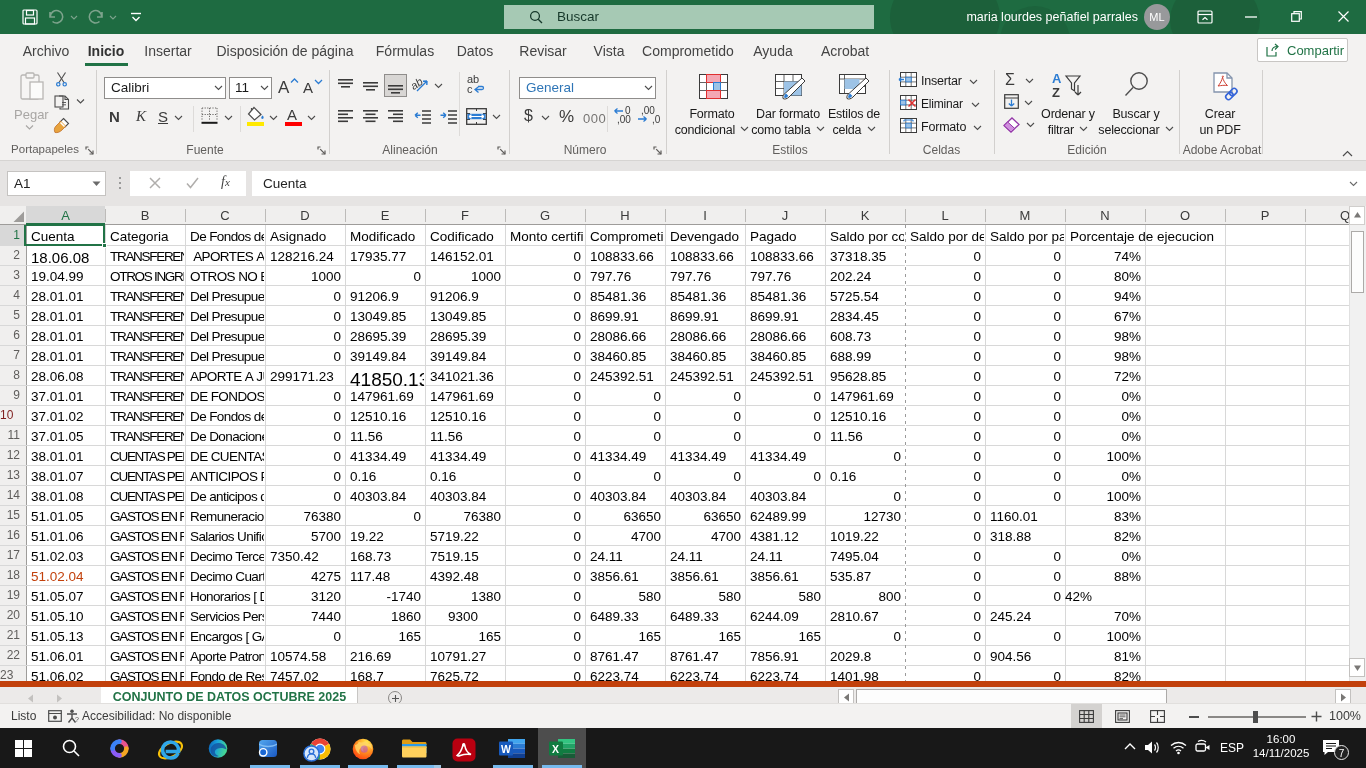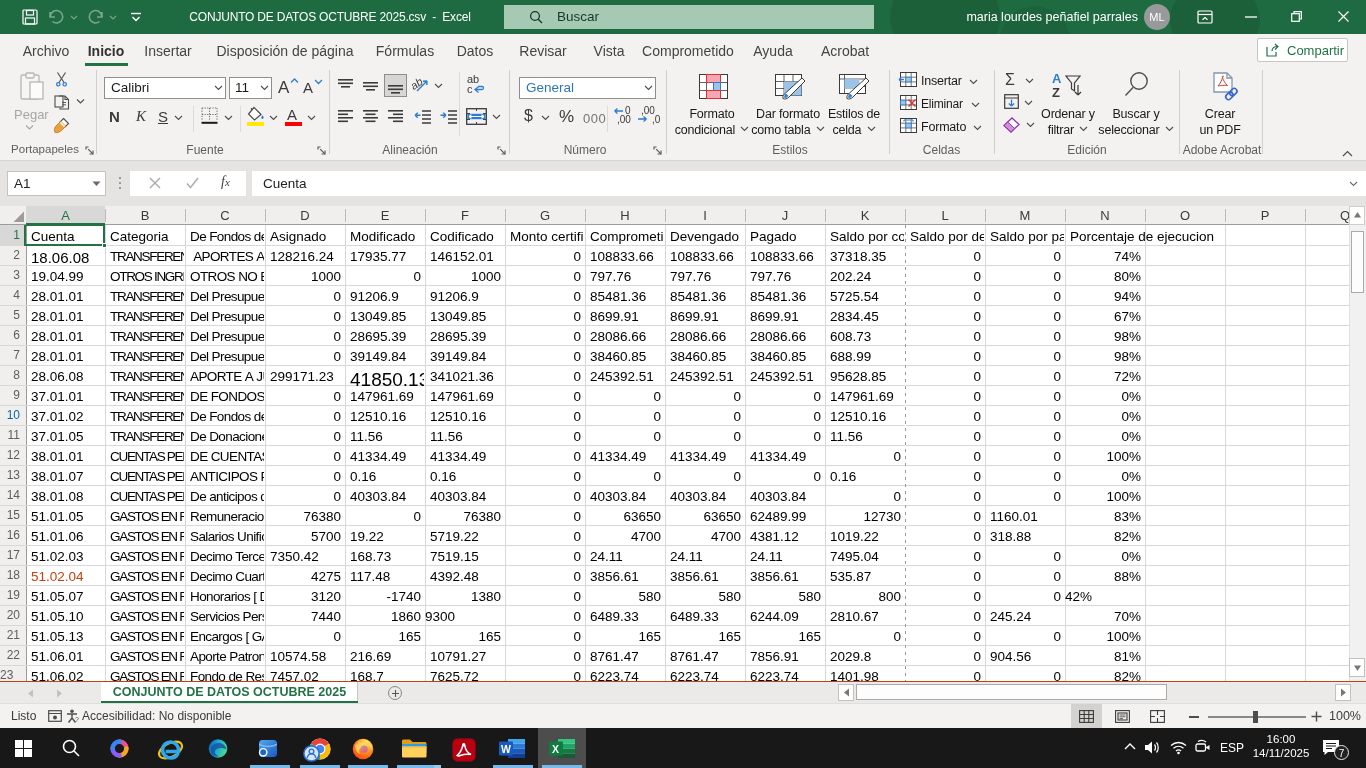--- a/index.html
+++ b/index.html
@@ -32,21 +32,20 @@
 <svg class="ab" style="left:87px;top:10px" width="17" height="14" viewBox="0 0 17 14">
       <path d="M15 2 L15 7 L10 7 M14.7 6.5 A6.2 6.2 0 1 0 12.5 11.5" fill="none" stroke="#7da38c" stroke-width="1.6"></path>
     </svg>
 <svg class="ab" style="left:109px;top:15px" width="8" height="5" viewBox="0 0 8 5">
       <path d="M1 1 L4 4 L7 1" fill="none" stroke="#7da38c" stroke-width="1.1"></path>
     </svg>
 <svg class="ab" style="left:130px;top:12px" width="12" height="10" viewBox="0 0 12 10">
       <path d="M1 1.5 L11 1.5" stroke="#fff" stroke-width="1.4"></path>
       <path d="M2.5 5 L6 8.5 L9.5 5" fill="none" stroke="#fff" stroke-width="1.4"></path>
     </svg>
-<div class="t" style="left:140px;top:10px;width:380px;text-align:center;font-size:12px;letter-spacing:-0.2px;color:#fff">CONJUNTO DE DATOS OCTUBRE 2025.csv&nbsp; -&nbsp; Excel</div>
 <div class="ab" style="left:504px;top:5px;width:370px;height:24px;background:#a6c9b4"></div>
 <svg class="ab" style="left:529px;top:10px" width="14" height="14" viewBox="0 0 14 14">
       <circle cx="6" cy="6" r="4.4" fill="none" stroke="#16382a" stroke-width="1.3"></circle>
       <path d="M9.2 9.2 L13 13" stroke="#16382a" stroke-width="1.3"></path>
     </svg>
 <div class="t" style="left:557px;top:9px;font-size:13.5px;color:#16382a">Buscar</div>
 <div class="t" style="left:938px;top:10px;width:200px;text-align:right;font-size:12.5px;color:#fff">maria lourdes peñafiel parrales</div>
 <div class="ab" style="left:1144px;top:4px;width:26px;height:26px;border-radius:50%;background:#98999b;color:#fff;font-size:11px;text-align:center;line-height:26px">ML</div>
 <svg class="ab" style="left:1197px;top:9px" width="16" height="16" viewBox="0 0 16 16">
       <rect x="1" y="2" width="14" height="12" rx="1" fill="none" stroke="#fff" stroke-width="1.2"></rect>
@@ -570,21 +569,21 @@
 <div class="ab" style="left:905px;top:0;width:1px;height:456px;background:repeating-linear-gradient(to bottom,#9a9a9a 0 3px,#fff 3px 7px)"></div>
 <div class="t" style="left:0;top:3px;width:20px;text-align:right;font-size:12px;color:#217346">1</div>
 <div class="t" style="left:0;top:23px;width:20px;text-align:right;font-size:12px;color:#5f5d5b">2</div>
 <div class="t" style="left:0;top:43px;width:20px;text-align:right;font-size:12px;color:#5f5d5b">3</div>
 <div class="t" style="left:0;top:63px;width:20px;text-align:right;font-size:12px;color:#5f5d5b">4</div>
 <div class="t" style="left:0;top:83px;width:20px;text-align:right;font-size:12px;color:#5f5d5b">5</div>
 <div class="t" style="left:0;top:103px;width:20px;text-align:right;font-size:12px;color:#5f5d5b">6</div>
 <div class="t" style="left:0;top:123px;width:20px;text-align:right;font-size:12px;color:#5f5d5b">7</div>
 <div class="t" style="left:0;top:143px;width:20px;text-align:right;font-size:12px;color:#5f5d5b">8</div>
 <div class="t" style="left:0;top:163px;width:20px;text-align:right;font-size:12px;color:#5f5d5b">9</div>
-<div class="t" style="left:0;top:183px;width:20px;text-align:right;font-size:12px;color:#0369a1">10</div>
+<div class="t" style="left:0;top:183px;width:20px;font-size:12px;color:#7f1d1d">10</div>
 <div class="t" style="left:0;top:203px;width:20px;text-align:right;font-size:12px;color:#5f5d5b">11</div>
 <div class="t" style="left:0;top:223px;width:20px;text-align:right;font-size:12px;color:#5f5d5b">12</div>
 <div class="t" style="left:0;top:243px;width:20px;text-align:right;font-size:12px;color:#5f5d5b">13</div>
 <div class="t" style="left:0;top:263px;width:20px;text-align:right;font-size:12px;color:#5f5d5b">14</div>
 <div class="t" style="left:0;top:283px;width:20px;text-align:right;font-size:12px;color:#5f5d5b">15</div>
 <div class="t" style="left:0;top:303px;width:20px;text-align:right;font-size:12px;color:#5f5d5b">16</div>
 <div class="t" style="left:0;top:323px;width:20px;text-align:right;font-size:12px;color:#5f5d5b">17</div>
 <div class="t" style="left:0;top:343px;width:20px;text-align:right;font-size:12px;color:#5f5d5b">18</div>
 <div class="t" style="left:0;top:363px;width:20px;text-align:right;font-size:12px;color:#5f5d5b">19</div>
 <div class="t" style="left:0;top:383px;width:20px;text-align:right;font-size:12px;color:#5f5d5b">20</div>
@@ -855,21 +854,21 @@
 <div class="t" style="left:745px;top:364px;width:76px;text-align:right;font-size:13.5px;color:#000">580</div>
 <div class="t" style="left:825px;top:364px;width:76px;text-align:right;font-size:13.5px;color:#000">800</div>
 <div class="t" style="left:905px;top:364px;width:76px;text-align:right;font-size:13.5px;color:#000">0</div>
 <div class="t" style="left:985px;top:364px;width:76px;text-align:right;font-size:13.5px;color:#000">0</div>
 <div class="t" style="left:1065px;top:364px;width:76px;text-align:left;font-size:13.5px;color:#000">42%</div>
 <div class="t clip" style="left:31px;top:384px;width:73px;font-size:13.5px;color:#000">51.05.10</div>
 <div class="t clip" style="left:110px;top:384px;width:74px;font-size:13.5px;letter-spacing:-1.3px;color:#000">GASTOS&nbsp;EN&nbsp;FINAN</div>
 <div class="t clip" style="left:190px;top:384px;width:74px;font-size:13.5px;letter-spacing:-0.6px;color:#000">Servicios&nbsp;Person</div>
 <div class="t" style="left:265px;top:384px;width:76px;text-align:right;font-size:13.5px;color:#000">7440</div>
 <div class="t" style="left:345px;top:384px;width:76px;text-align:right;font-size:13.5px;color:#000">1860</div>
-<div class="t" style="left:425px;top:384px;width:76px;text-align:left;font-size:13.5px;color:#000">9300</div>
+<div class="t" style="left:425px;top:384px;width:76px;text-align:center;font-size:13.5px;color:#000">9300</div>
 <div class="t" style="left:505px;top:384px;width:76px;text-align:right;font-size:13.5px;color:#000">0</div>
 <div class="t clip" style="left:590px;top:384px;width:74px;font-size:13.5px;color:#000">6489.33</div>
 <div class="t clip" style="left:670px;top:384px;width:74px;font-size:13.5px;color:#000">6489.33</div>
 <div class="t clip" style="left:750px;top:384px;width:74px;font-size:13.5px;color:#000">6244.09</div>
 <div class="t clip" style="left:830px;top:384px;width:74px;font-size:13.5px;color:#000">2810.67</div>
 <div class="t" style="left:905px;top:384px;width:76px;text-align:right;font-size:13.5px;color:#000">0</div>
 <div class="t clip" style="left:990px;top:384px;width:74px;font-size:13.5px;color:#000">245.24</div>
 <div class="t" style="left:1065px;top:384px;width:76px;text-align:right;font-size:13.5px;color:#000">70%</div>
 <div class="t clip" style="left:31px;top:404px;width:73px;font-size:13.5px;color:#000">51.05.13</div>
 <div class="t clip" style="left:110px;top:404px;width:74px;font-size:13.5px;letter-spacing:-1.3px;color:#000">GASTOS&nbsp;EN&nbsp;FINAN</div>
@@ -916,21 +915,21 @@
 <div class="ab" style="left:24px;top:-1px;width:81px;height:22px;border:2px solid #217346"></div>
 <div class="ab" style="left:102px;top:18px;width:5px;height:5px;background:#217346;border:1px solid #fff"></div>
 </div>
 <div class="ab" style="left:26px;top:223px;width:79px;height:2px;background:#217346"></div>
 <div class="ab" style="left:1349px;top:225px;width:17px;height:456px;background:#f1f1f1;border-left:1px solid #e0e0e0"></div>
 <div class="ab" style="left:1351px;top:231px;width:13px;height:62px;background:#fdfdfd;border:1px solid #acaaa8"></div>
 <div class="ab" style="left:1349px;top:658px;width:16px;height:19px;background:#fff;border:1px solid #c3c1bf"></div>
 <svg class="ab" style="left:1353px;top:664px" width="9" height="8" viewBox="0 0 9 8">
     <path d="M4.5 7 L8 1.5 L1 1.5 Z" fill="#7a7876"></path>
   </svg>
-<div class="ab" style="left:0;top:681px;width:1366px;height:22px;background:#eceae9;border-top:1px solid #c2410c">
+<div class="ab" style="left:0;top:681px;width:1366px;height:22px;background:#eceae9;border-top:6px solid #c2410c">
 <svg class="ab" style="left:27px;top:7px" width="7" height="9" viewBox="0 0 7 9">
       <path d="M6 0.5 L1 4.5 L6 8.5 Z" fill="#c3c1bf"></path>
     </svg>
 <svg class="ab" style="left:56px;top:7px" width="7" height="9" viewBox="0 0 7 9">
       <path d="M1 0.5 L6 4.5 L1 8.5 Z" fill="#c3c1bf"></path>
     </svg>
 <div class="ab" style="left:101px;top:0;width:257px;height:21px;background:#fff;border-right:1px solid #c8c6c4"></div>
 <div class="t" style="left:101px;top:3px;width:257px;text-align:center;font-size:12.5px;font-weight:bold;color:#217346">CONJUNTO DE DATOS OCTUBRE 2025</div>
 <div class="ab" style="left:101px;top:19px;width:257px;height:2px;background:#217346"></div>
 <div class="ab" style="left:388px;top:4px;width:14px;height:14px;border:1px solid #8a8886;border-radius:50%"></div>

